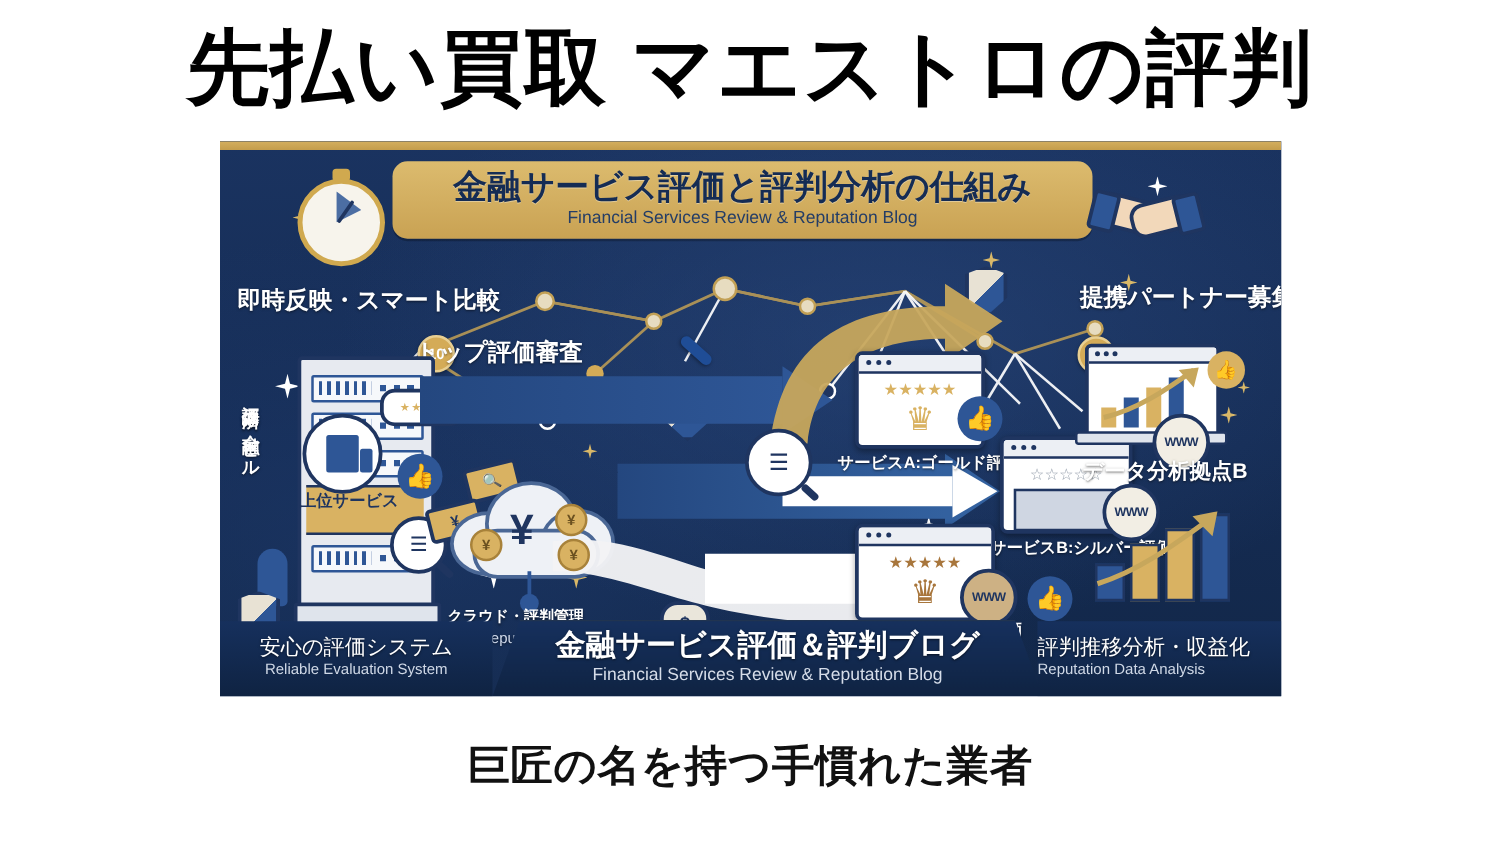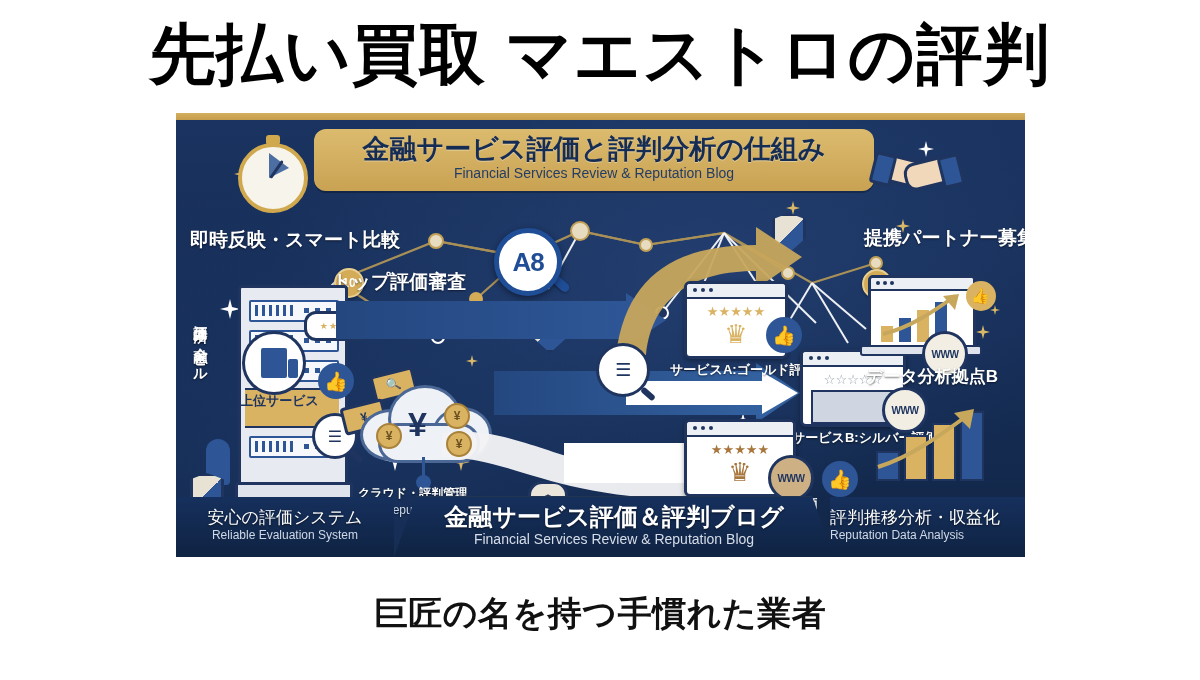--- a/index.html
+++ b/index.html
@@ -407,23 +407,20 @@
     </div>
 
     <div class="hands">
       <div class="palm" style="left:0;top:10px;transform:rotate(14deg);"></div>
       <div class="palm" style="left:28px;top:12px;transform:rotate(-14deg);"></div>
       <div style="position:absolute;left:-4px;top:6px;width:16px;height:26px;background:#2e5696;border:3px solid #1f3560;border-radius:4px;transform:rotate(14deg);"></div>
       <div style="position:absolute;left:64px;top:8px;width:16px;height:26px;background:#2e5696;border:3px solid #1f3560;border-radius:4px;transform:rotate(-14deg);"></div>
     </div>
 
     <div class="a8-handle"></div>
-    <div class="a8">
-      <span>A8</span>
-    </div>
 
     <div class="node-badge" style="left:158px;top:155px;">10</div>
     <div class="node-badge" style="left:686px;top:156px;">11</div>
 
     <div class="lbl lg" style="left:14px;top:114px;">即時反映・スマート比較</div>
     <div class="lbl lg" style="left:156px;top:156px;">トップ評価審査</div>
     <div class="vert" style="left:16px;top:200px;">評価済み金融ビル</div>
 
     <div class="tree"></div>
 

